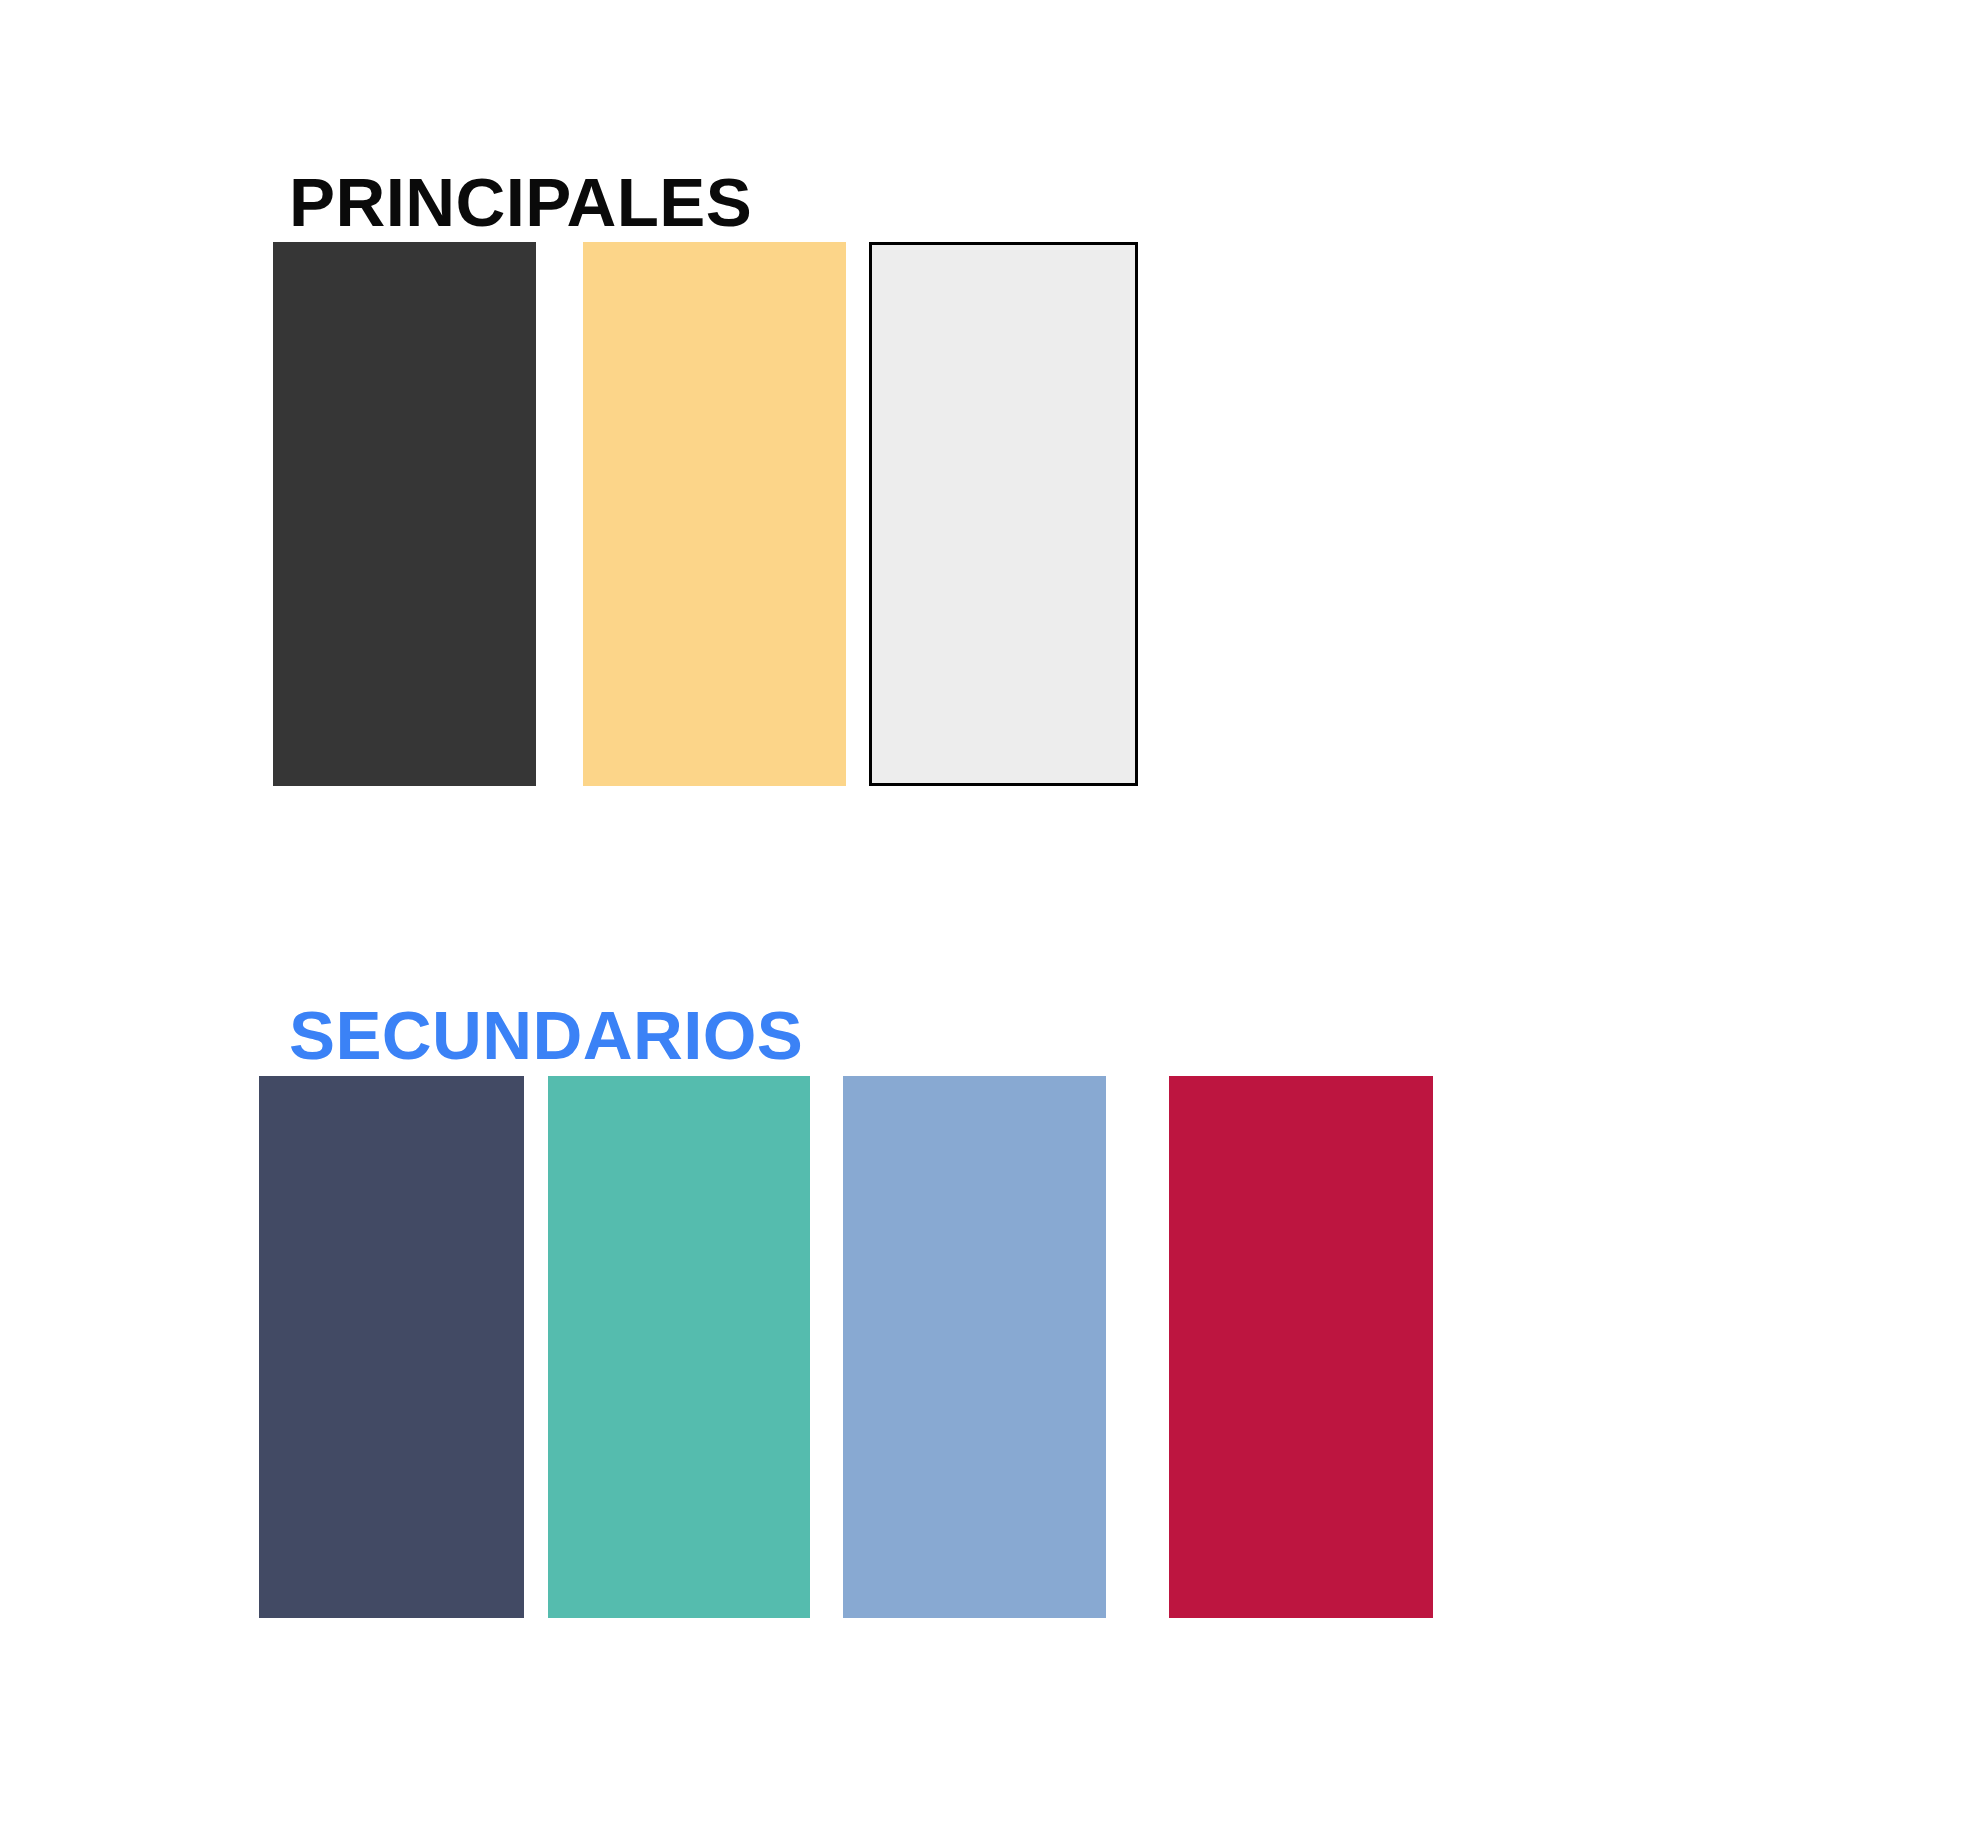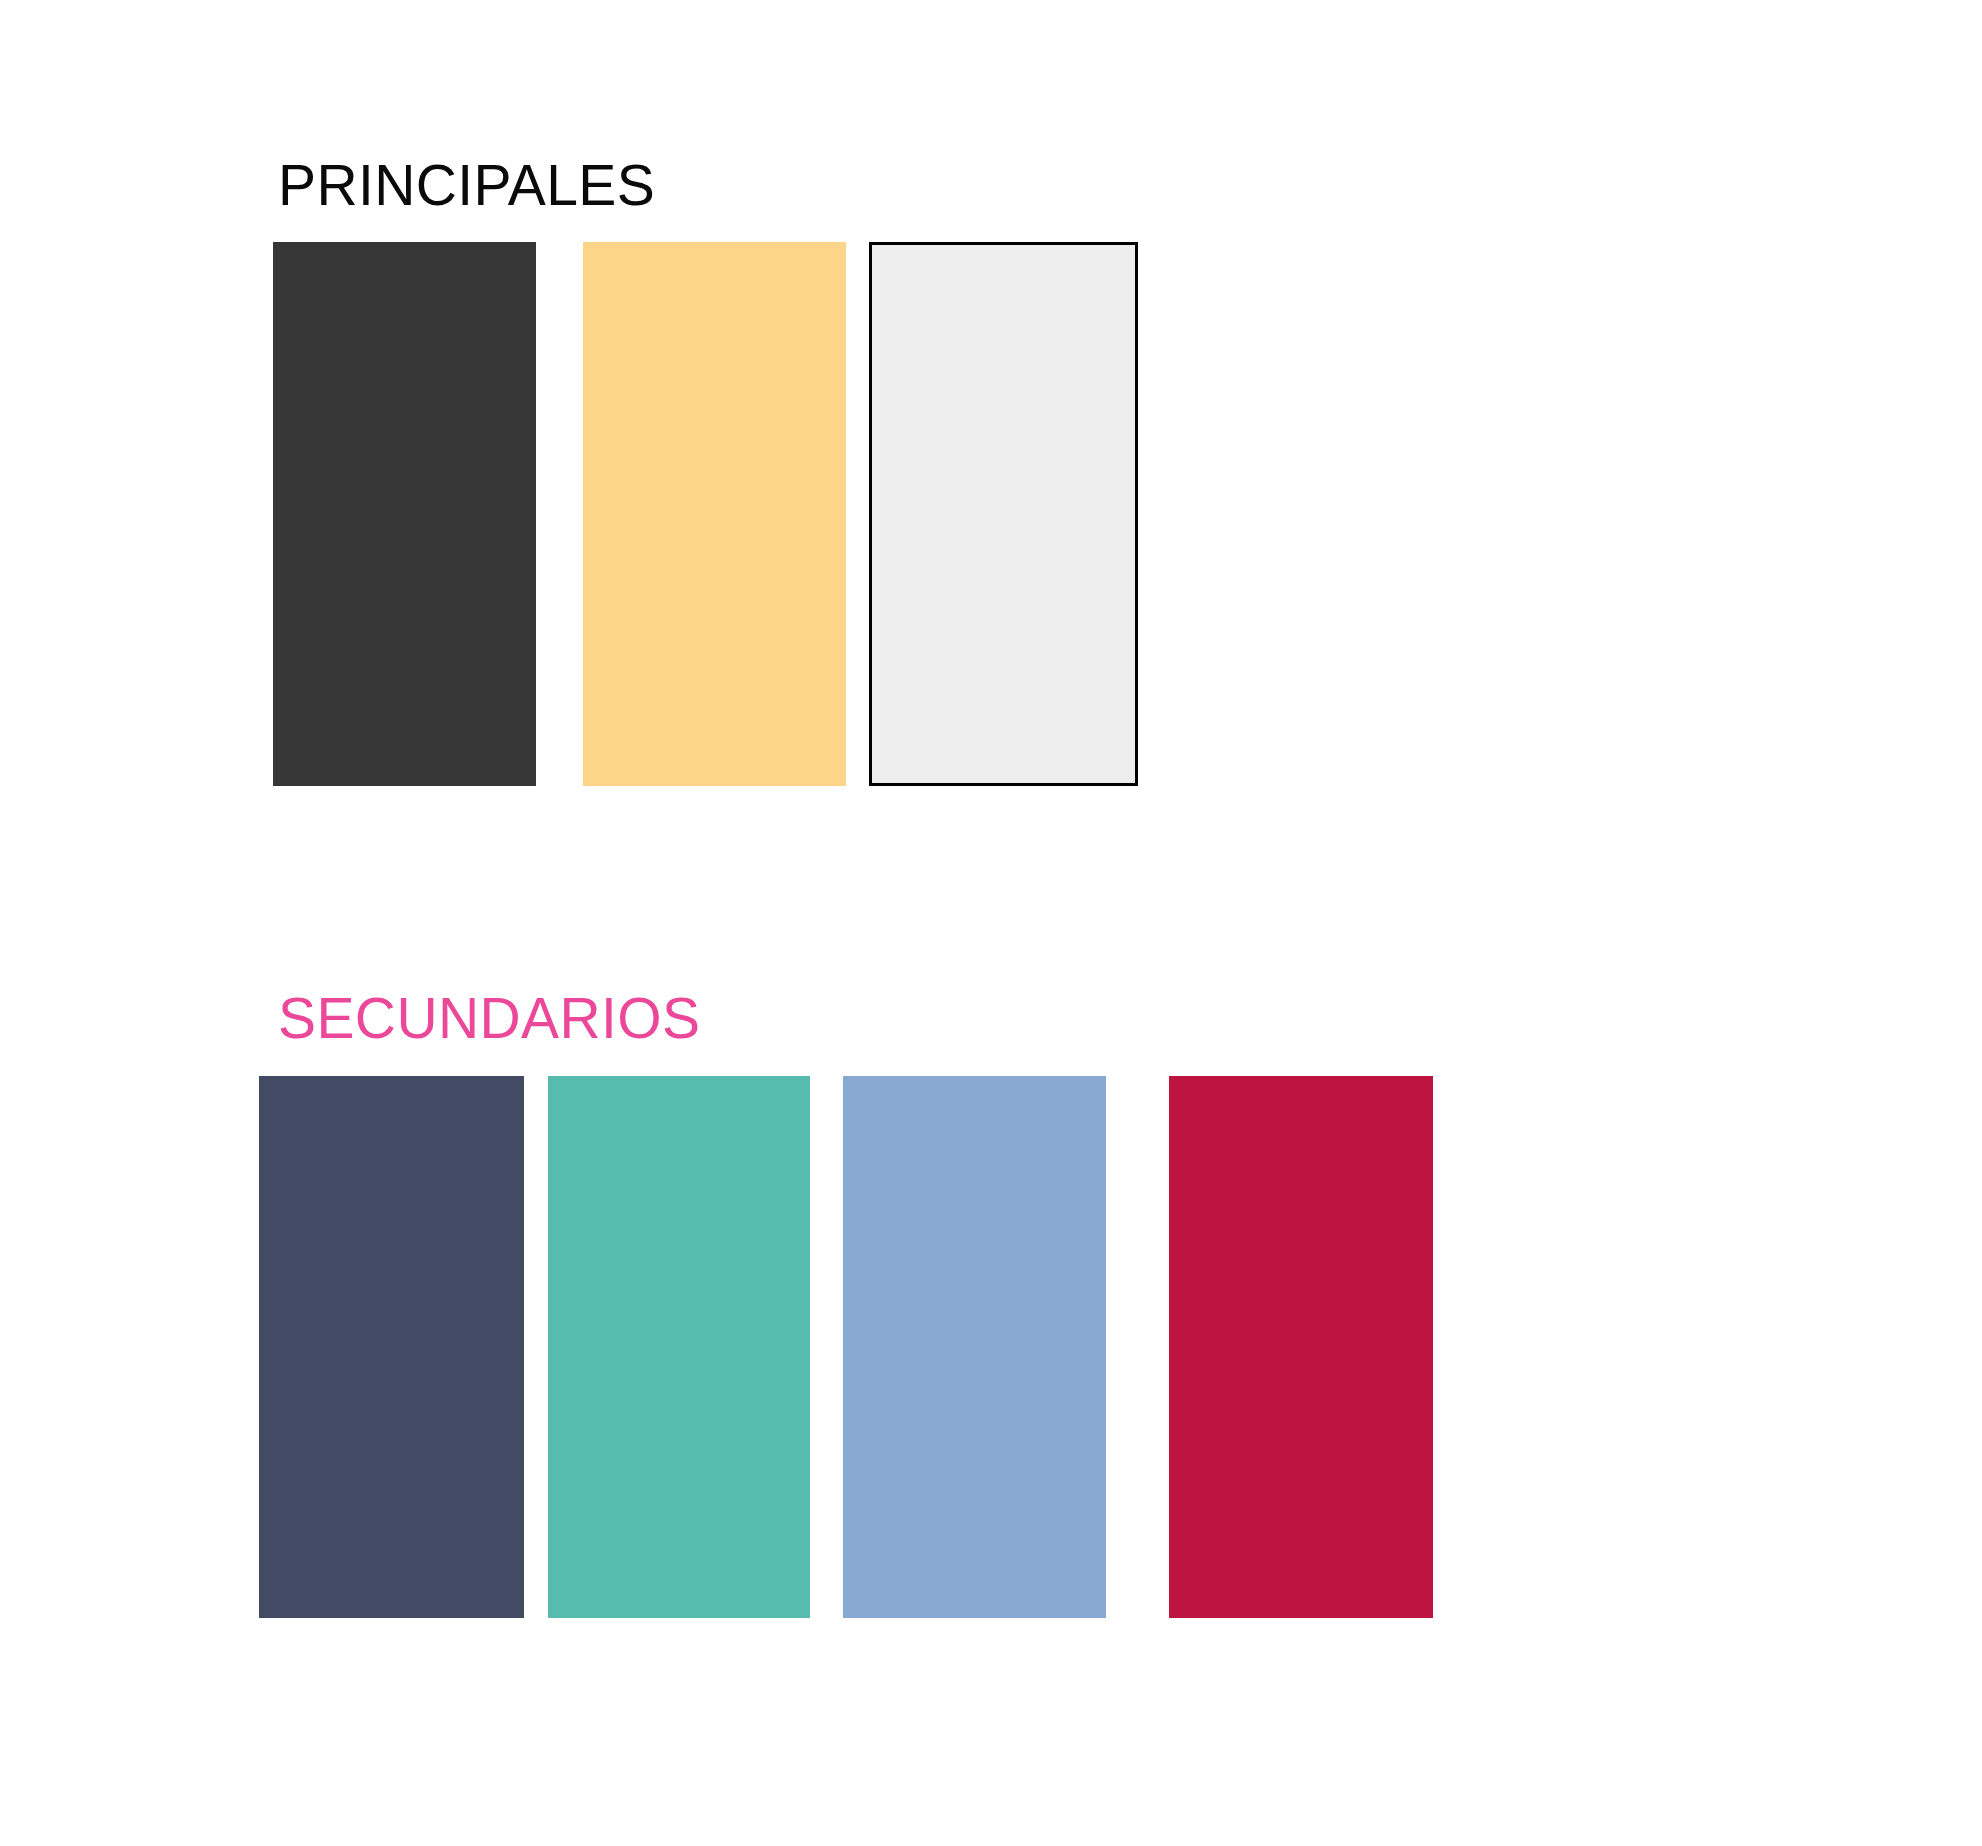--- a/index.html
+++ b/index.html
@@ -14,25 +14,25 @@
     width: 1983px;
     height: 1847px;
     background: #ffffff;
     font-family: "Liberation Sans", "DejaVu Sans", sans-serif;
     overflow: hidden;
   }
 
   
   .group-heading {
     position: absolute;
-    margin: 5px;
+    margin: 16px;
     padding: 0;
     font-family: "Liberation Sans", "DejaVu Sans", sans-serif;
-    font-weight: 400;
-    font-size: 57px;
+    font-weight: 700;
+    font-size: 69px;
     line-height: 1;
     letter-spacing: 0.4px;
     color: #0a0a0a;
     white-space: nowrap;
   }
 
   #heading-principales { left: 273px; top: 152px; }
   #heading-secundarios { left: 273px; top: 985px; }
 
   
@@ -89,21 +89,21 @@
 
   <div class="swatch-group" id="group-principales">
 
     <div class="swatch" id="swatch-principal-0" style="background-color: rgb(54, 54, 54);"></div>
 
     <div class="swatch" id="swatch-principal-1" style="background-color: rgb(252, 213, 137);"></div>
 
     <div class="swatch outlined" id="swatch-principal-2" style="background-color: rgb(237, 237, 237); border-color: rgb(0, 0, 0);"></div>
   </div>
 
-  <h2 class="group-heading" id="heading-secundarios" style="color: #ec4899;">SECUNDARIOS</h2>
+  <h2 class="group-heading" id="heading-secundarios" style="color: #3b82f6;">SECUNDARIOS</h2>
 
   <div class="swatch-group" id="group-secundarios">
 
     <div class="swatch" id="swatch-secundario-0" style="background-color: rgb(66, 74, 100);"></div>
 
     <div class="swatch" id="swatch-secundario-1" style="background-color: rgb(85, 188, 174);"></div>
 
     <div class="swatch" id="swatch-secundario-2" style="background-color: rgb(136, 169, 210);"></div>
 
     <div class="swatch" id="swatch-secundario-3" style="background-color: rgb(189, 21, 64);"></div>

